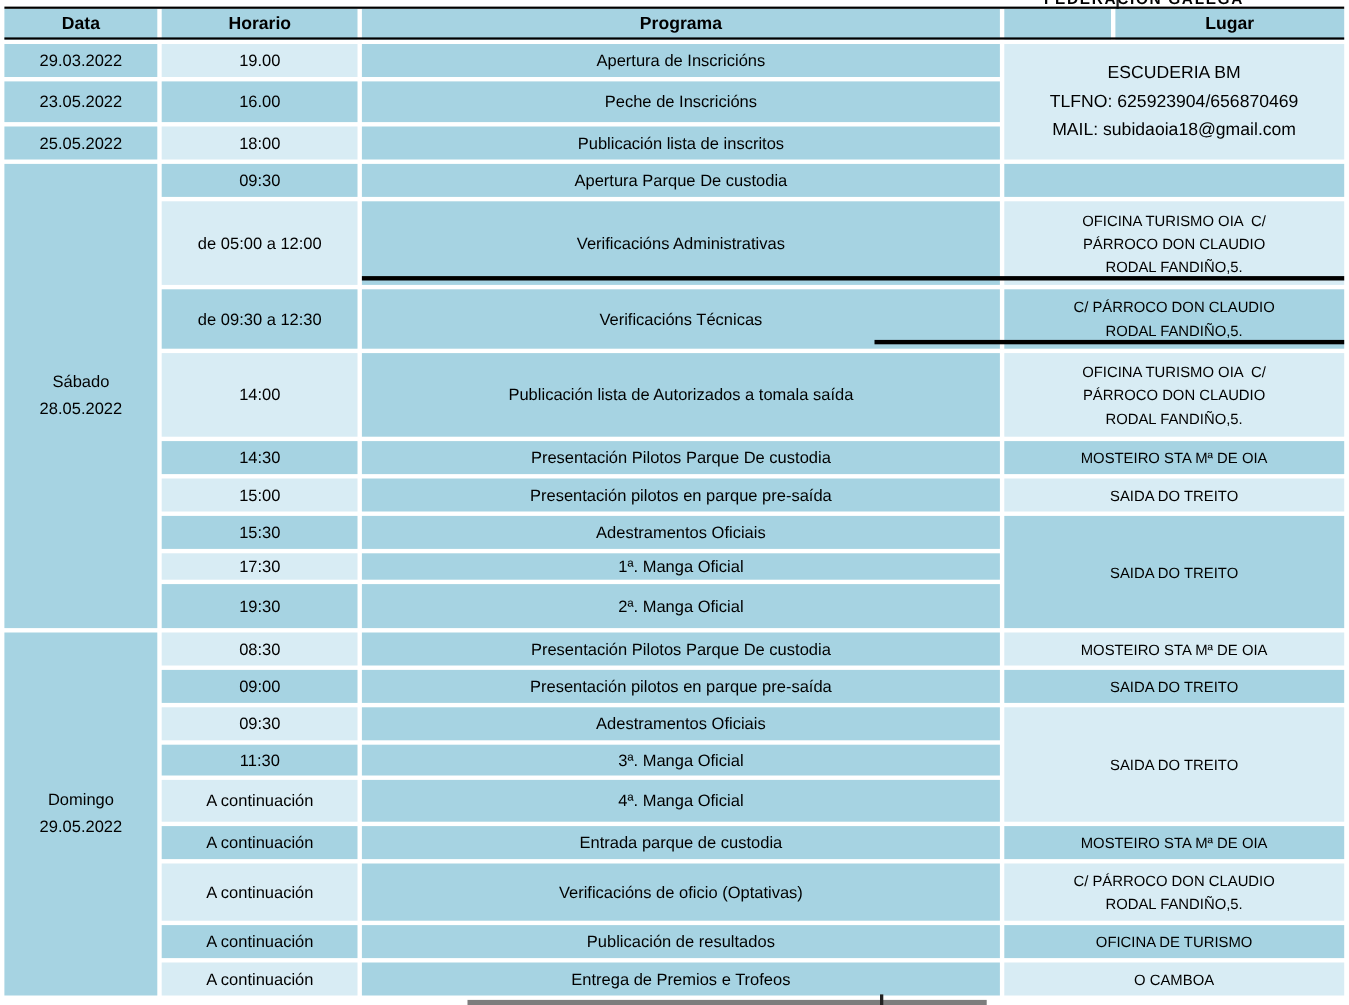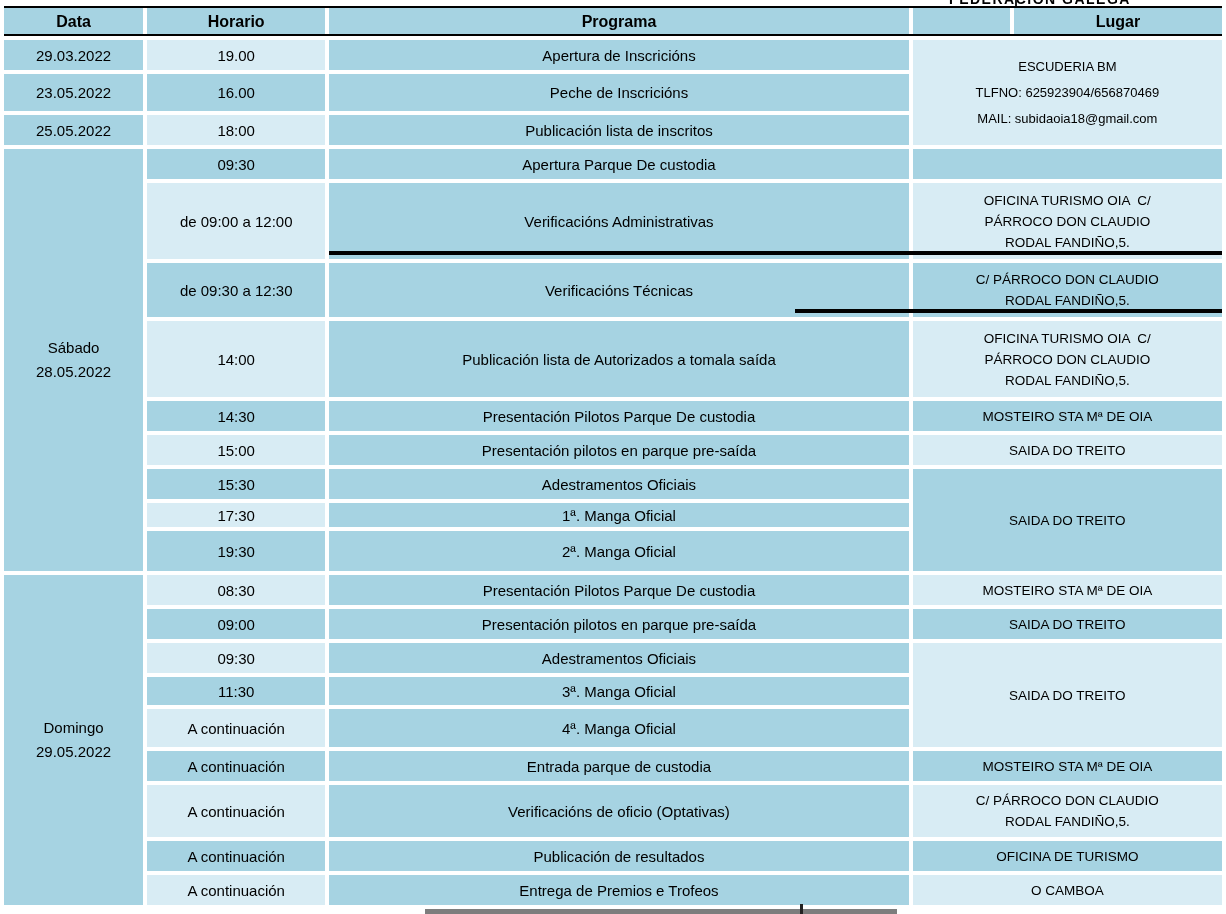--- a/index.html
+++ b/index.html
@@ -10,21 +10,21 @@
   table.sched {
     position:absolute; left:0; top:4px; width:1226px;
     border-collapse:separate; border-spacing:4px; table-layout:fixed;
   }
   th, td { padding:0; margin:0; text-align:center; vertical-align:middle; overflow:hidden; }
   th { font-size:16px; font-weight:bold; background:#a6d3e2; }
   td { font-size:15px; }
   .dark  { background:#a6d3e2; }
   .light { background:#d8ecf4; }
   .day   { white-space:pre-wrap; line-height:24px; }
-  .org   { font-size:13px; line-height:26px; white-space:pre-wrap; }
+  .org   { font-size:16px; line-height:26px; white-space:pre-wrap; }
   .lugar { font-size:13.5px; line-height:21px; white-space:pre-wrap;text-align:center; }
   .bar   { position:absolute; background:#000; }
   .banner-clip {
     position:absolute; left:930px; top:0; width:220px; height:7px;
     overflow:hidden; text-align:center;
   }
   .banner-clip span {
     display:block; margin-top:-9px; font-size:14px; font-weight:bold; letter-spacing:1.5px;
     white-space:nowrap;
   }
@@ -80,21 +80,21 @@
     </tr>
 
     <tr style="height:30px">
       <td class="dark day" rowspan="9">Sábado
 28.05.2022</td>
       <td class="dark">09:30</td>
       <td class="dark">Apertura Parque De custodia</td>
       <td class="dark lugar" colspan="2"></td>
     </tr>
     <tr style="height:76px">
-      <td class="light">de 09:00 a 12:00</td>
+      <td class="light">de 05:00 a 12:00</td>
       <td class="dark">Verificacións Administrativas</td>
       <td class="light lugar" colspan="2">OFICINA TURISMO OIA  C/
 PÁRROCO DON CLAUDIO
 RODAL FANDIÑO,5.</td>
     </tr>
     <tr style="height:54px">
       <td class="dark">de 09:30 a 12:30</td>
       <td class="dark">Verificacións Técnicas</td>
       <td class="dark lugar" colspan="2">C/ PÁRROCO DON CLAUDIO
 RODAL FANDIÑO,5.</td>

